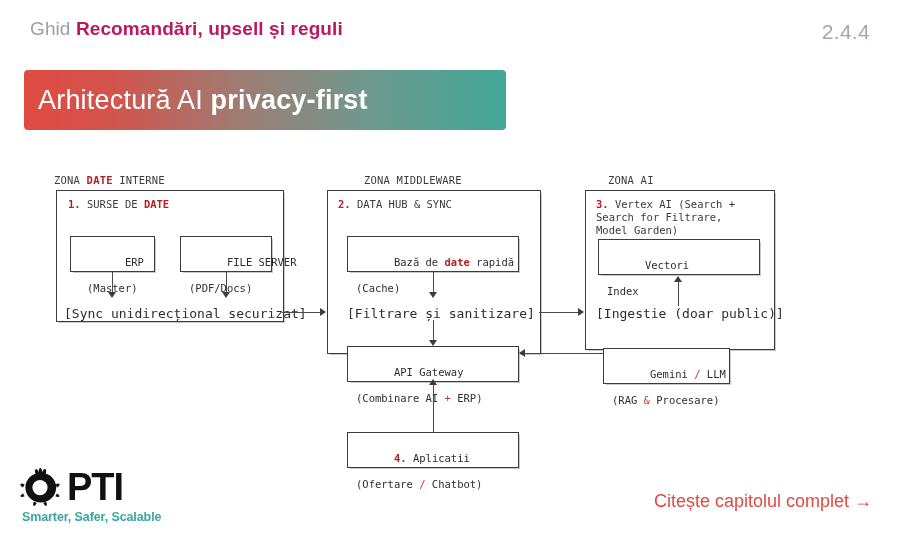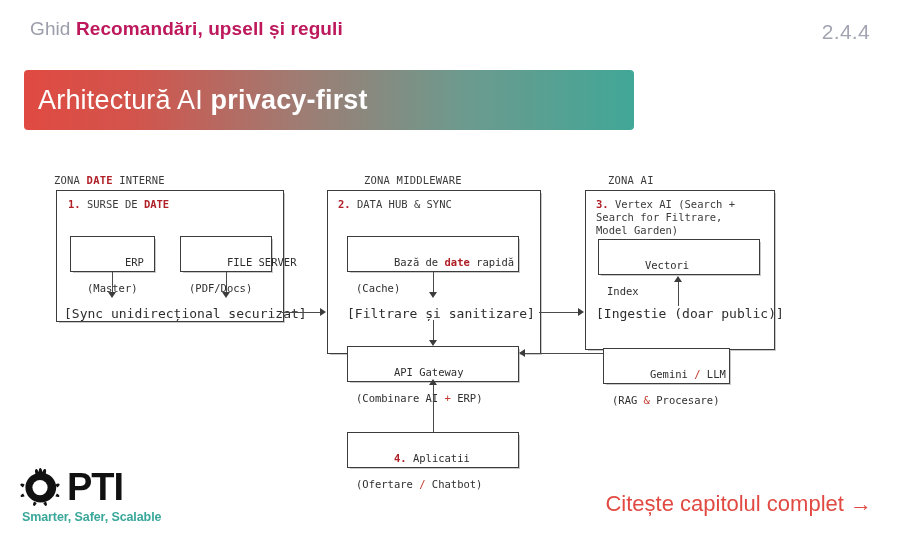--- a/index.html
+++ b/index.html
@@ -10,21 +10,21 @@
   }
   .slide{position:absolute;inset:0;}
 
   
   .hdr{position:absolute;left:30px;top:18px;font-size:19px;color:#9b9daa;letter-spacing:.1px;white-space:nowrap;}
   .hdr b{color:#be185d;font-weight:bold;}
   .ver{position:absolute;right:28px;top:20px;font-size:21px;color:#a3a5b2;letter-spacing:.3px;}
 
   
   .band{
-    position:absolute;left:24px;top:70px;width:610px;height:60px;border-radius:4px;
+    position:absolute;left:24px;top:70px;width:482px;height:60px;border-radius:4px;
     background:linear-gradient(90deg,#e04a42 0%,#d2544c 18%,#9f7c73 45%,#6d9a8e 72%,#41a797 100%);
     display:flex;align-items:center;
   }
   .band-txt{font-size:27px;color:#ffffff;margin-left:14px;letter-spacing:.2px;white-space:nowrap;}
   .band-txt b{font-weight:bold;}
 
   
   .diagram{position:absolute;left:0;top:160px;width:898px;height:320px;
     font-family:"DejaVu Sans Mono","Liberation Mono",monospace;}
   .zone-label{position:absolute;font-size:10.5px;color:#3b3b3b;letter-spacing:.2px;white-space:nowrap;}
@@ -44,21 +44,21 @@
   .ar-d{position:absolute;width:0;height:0;border-left:4px solid transparent;border-right:4px solid transparent;border-top:6px solid #3c3c3c;}
   .ar-u{position:absolute;width:0;height:0;border-left:4px solid transparent;border-right:4px solid transparent;border-bottom:6px solid #3c3c3c;}
   .ar-r{position:absolute;width:0;height:0;border-top:4px solid transparent;border-bottom:4px solid transparent;border-left:6px solid #3c3c3c;}
   .ar-l{position:absolute;width:0;height:0;border-top:4px solid transparent;border-bottom:4px solid transparent;border-right:6px solid #3c3c3c;}
 
   
   .logo{position:absolute;left:20px;top:466px;width:180px;height:62px;}
   .logo-row{display:flex;align-items:center;gap:3px;}
   .logo-word{font-size:38px;font-weight:bold;color:#111111;letter-spacing:-1px;line-height:38px;}
   .tagline{font-size:12.5px;font-weight:bold;color:#3aa79a;letter-spacing:-.1px;margin-top:2px;margin-left:2px;}
-  .cta{position:absolute;right:26px;top:491px;font-size:22px;color:#e04a42;white-space:nowrap;cursor:pointer;}
+  .cta{position:absolute;right:26px;top:491px;font-size:18px;color:#e04a42;white-space:nowrap;cursor:pointer;}
 </style>
 </head>
 <body>
 
 <div class="slide">
 
   <div class="hdr">
     <span>Ghid</span>
     <b>Recomandări, upsell și reguli</b>
   </div>

